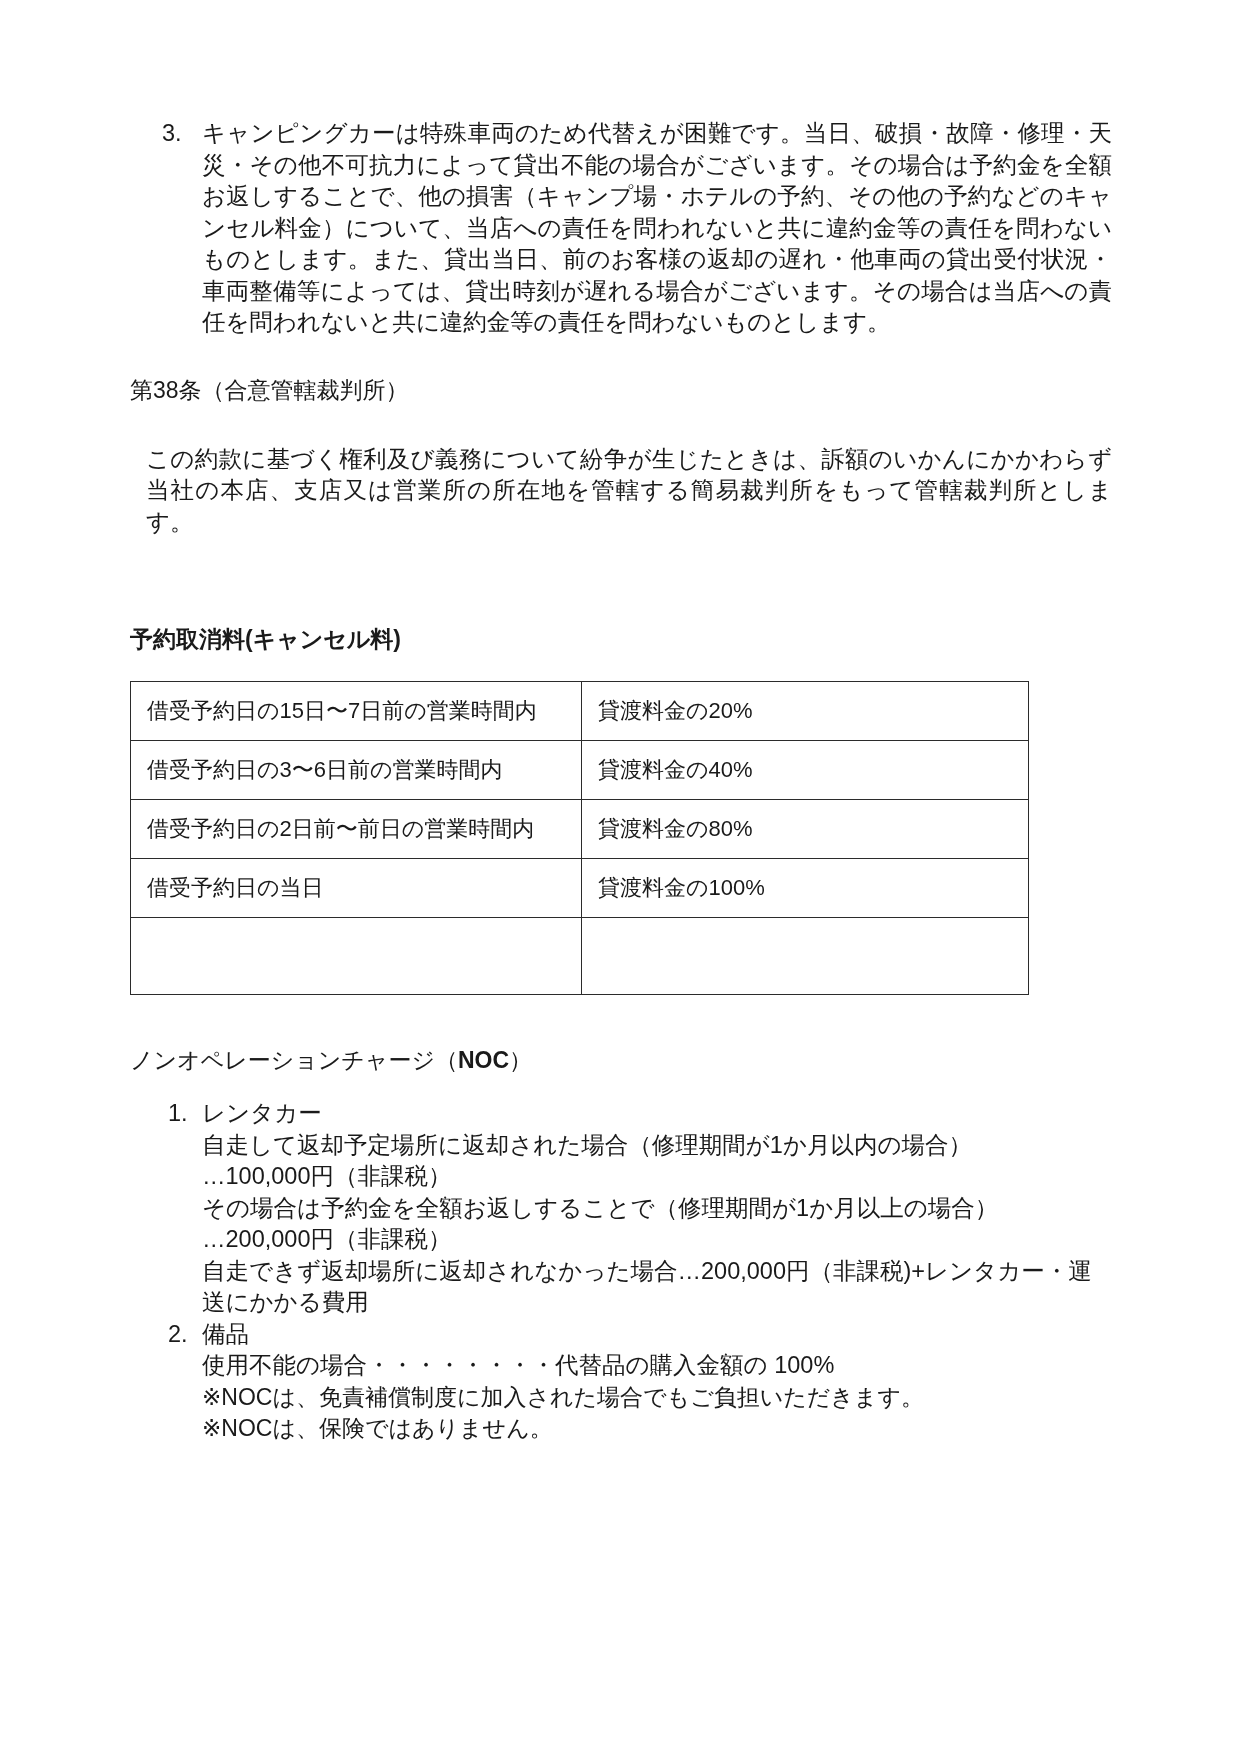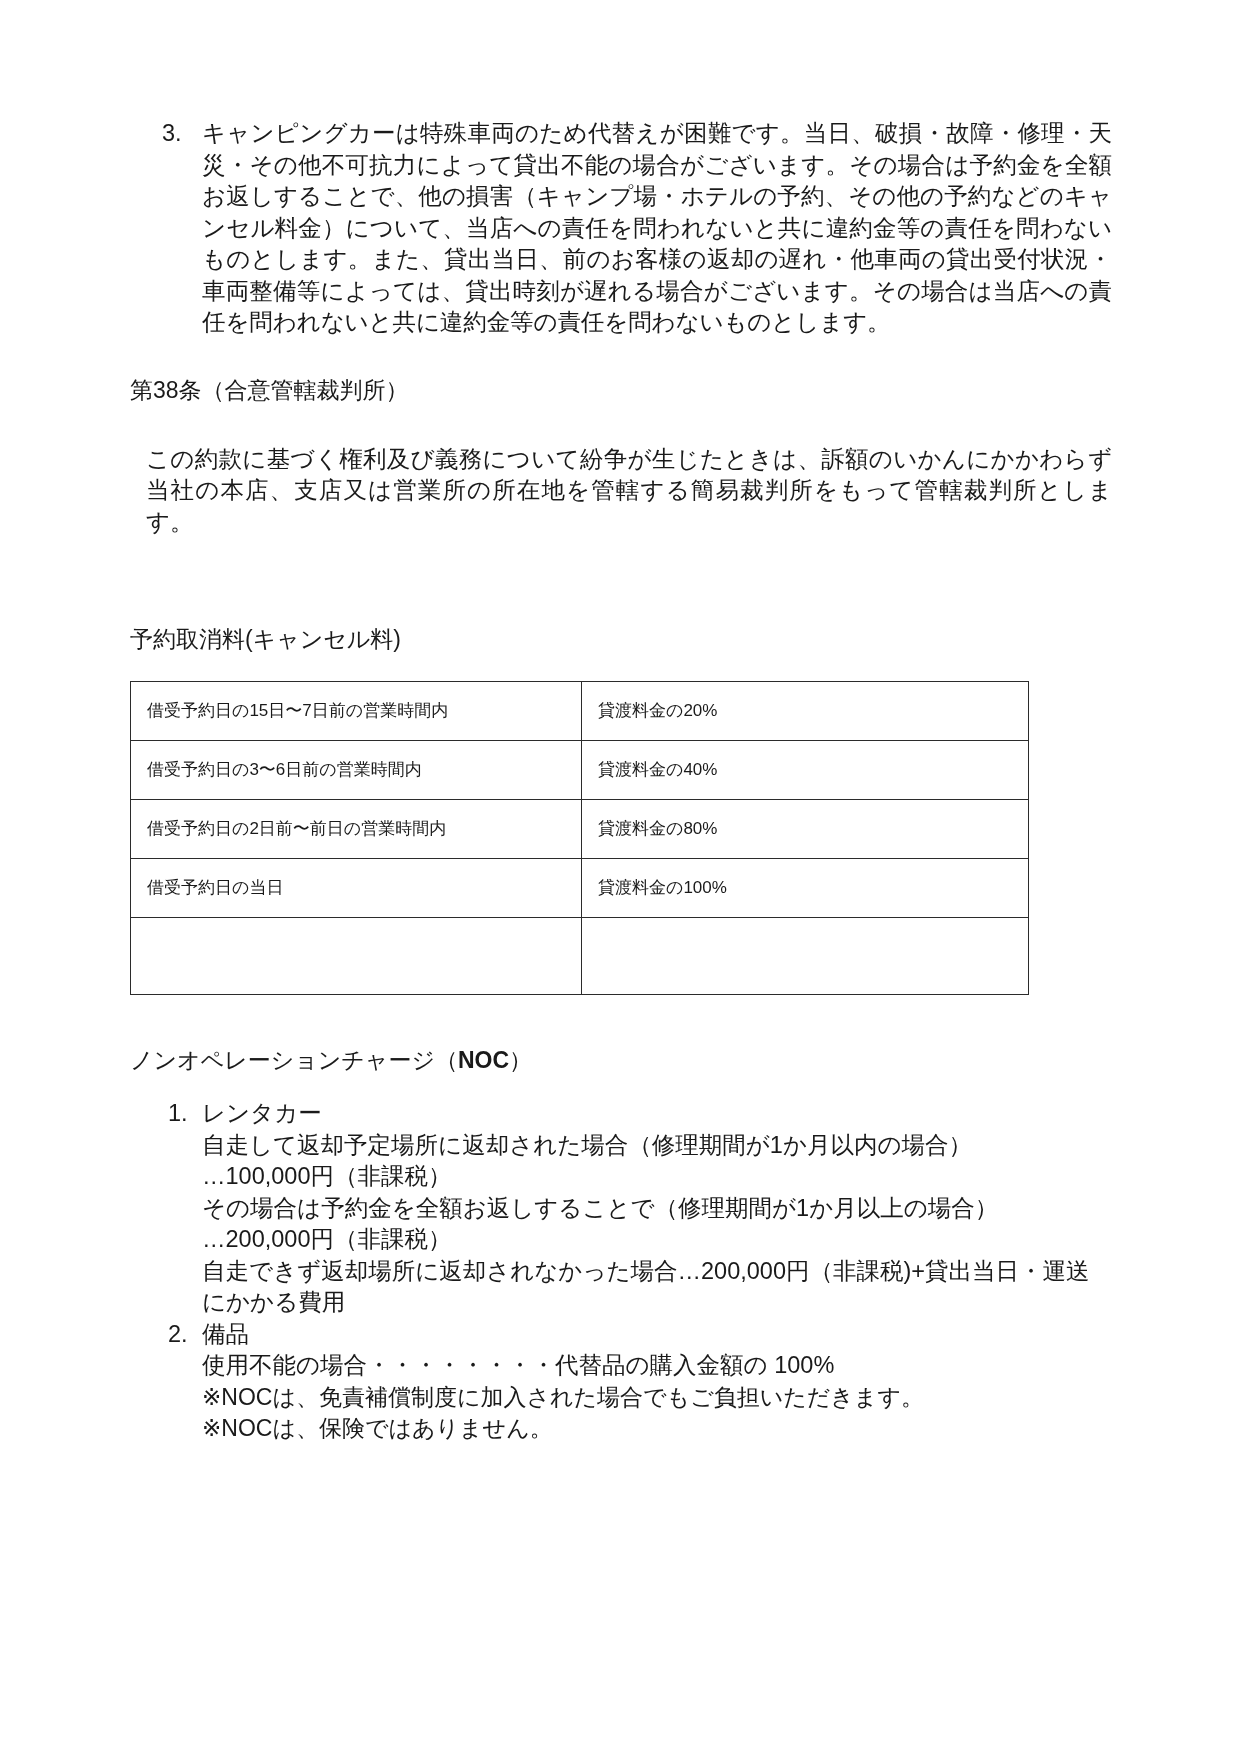--- a/index.html
+++ b/index.html
@@ -54,36 +54,36 @@
   .body-para {
     margin: 38px 0 0 16px;
     font-size: 23.5px;
     line-height: 31.5px;
     text-align: justify;
   }
   .section-heading {
     margin: 0;
     font-size: 23px;
     line-height: 31px;
-    font-weight: 400;
+    font-weight: 700;
   }
 
   .spacer-lg { height: 86px; }
 
   
   .fee-table {
     border-collapse: collapse;
     width: 836px;
     margin-top: 26px;
     table-layout: fixed;
   }
   .fee-table td {
     border: 1.6px solid #2b2b2b;
     padding: 14px 14px 14px 16px;
-    font-size: 17px;
+    font-size: 22px;
     line-height: 30px;
     height: 24px;
     vertical-align: middle;
   }
   .fee-table td.col-term { width: 420px; }
   .fee-table td.col-rate { width: 416px; }
   .fee-table tr.empty-row td { height: 48px; }
 
   
   .noc-heading {
@@ -170,21 +170,21 @@
   </p>
 
   <ol class="noc-list">
     <li class="noc-item">
       <span class="noc-num">1.</span>
       <span class="noc-line">レンタカー</span>
       <span class="noc-line">自走して返却予定場所に返却された場合（修理期間が1か月以内の場合）</span>
       <span class="noc-line">…100,000円（非課税）</span>
       <span class="noc-line">その場合は予約金を全額お返しすることで（修理期間が1か月以上の場合）</span>
       <span class="noc-line">…200,000円（非課税）</span>
-      <span class="noc-line">自走できず返却場所に返却されなかった場合…200,000円（非課税)+貸出当日・運送にかかる費用</span>
+      <span class="noc-line">自走できず返却場所に返却されなかった場合…200,000円（非課税)+レンタカー・運送にかかる費用</span>
     </li>
     <li class="noc-item">
       <span class="noc-num">2.</span>
       <span class="noc-line">備品</span>
       <span class="noc-line">使用不能の場合・・・・・・・・代替品の購入金額の 100%</span>
     </li>
   </ol>
 
   <div class="notes">
     <span class="note-gap"></span>

